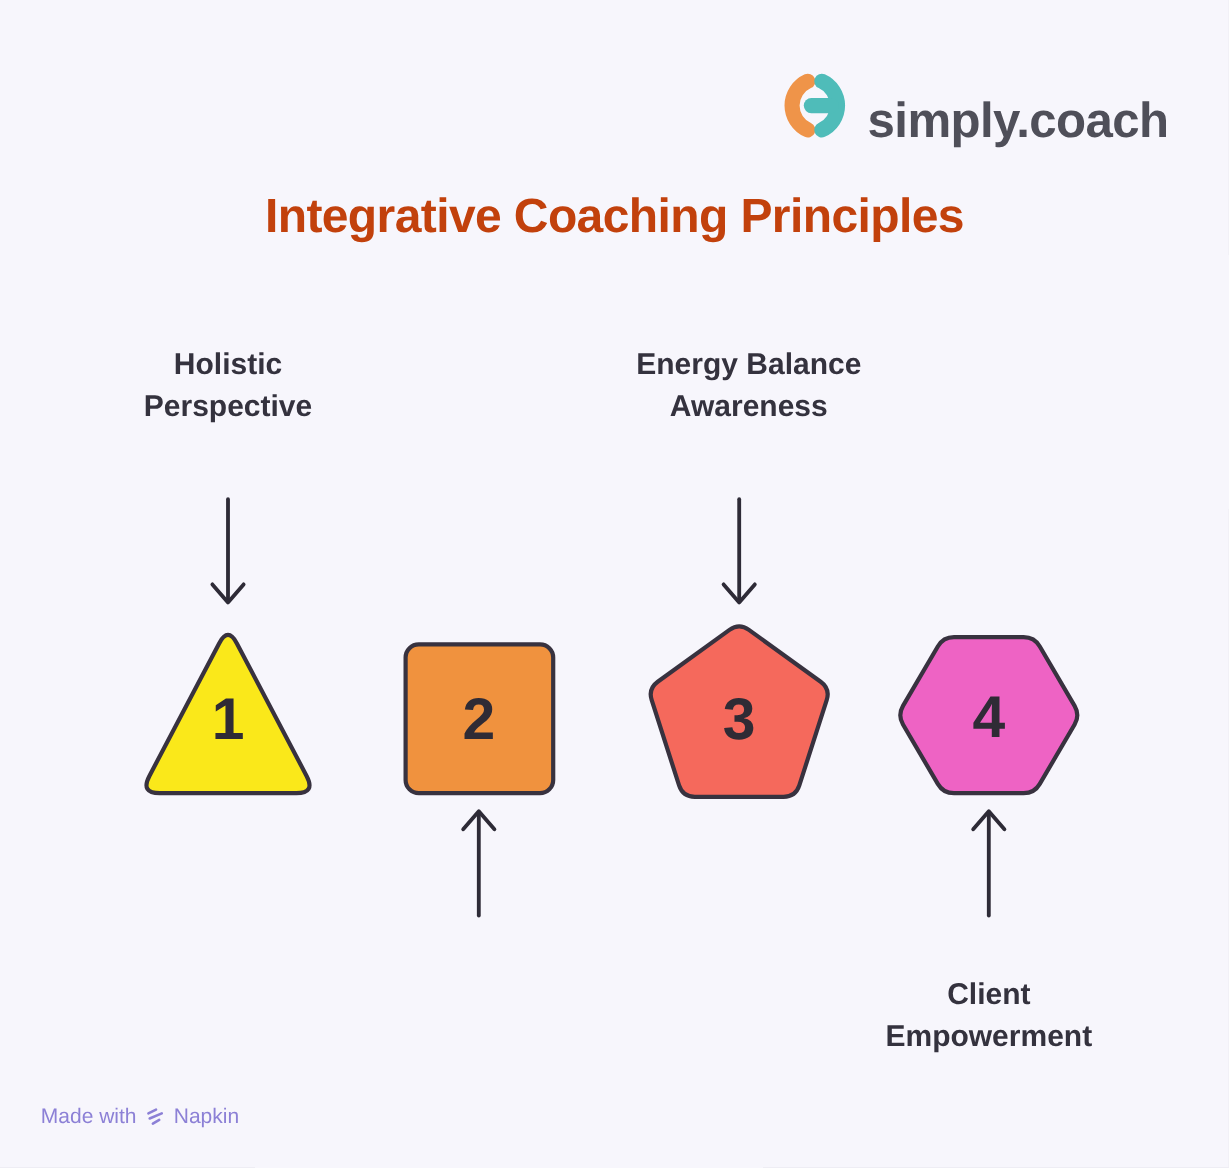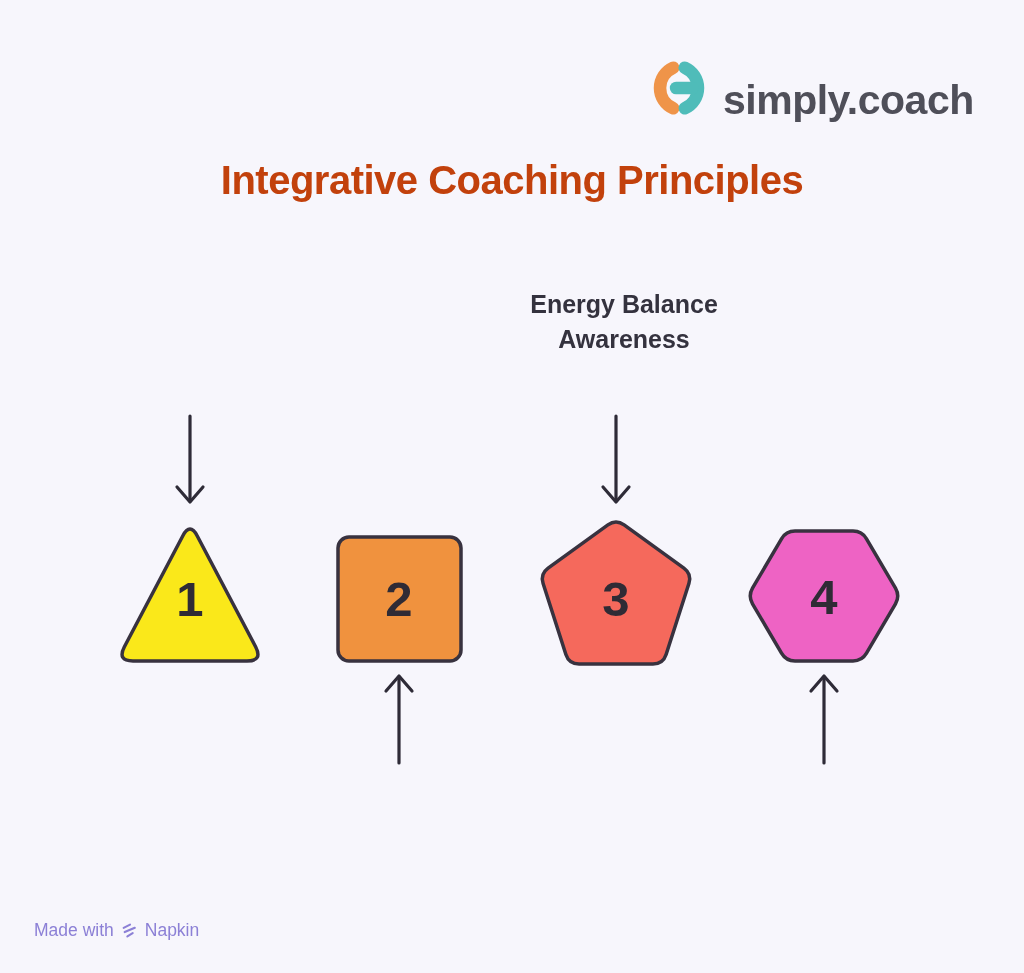--- a/index.html
+++ b/index.html
@@ -57,22 +57,26 @@
     <svg width="62" height="58" viewBox="0 0 64 60">
       <path d="M 26 9 A 23 23 0 0 0 26 51" fill="none" stroke="#EF9449" stroke-width="13" stroke-linecap="round"></path>
       <path d="M 38 9 A 23 23 0 0 1 38 51" fill="none" stroke="#4FBCB9" stroke-width="13" stroke-linecap="round"></path>
       <path d="M 46 30 L 29 30" fill="none" stroke="#4FBCB9" stroke-width="13" stroke-linecap="round"></path>
     </svg>
     <span class="logo-text">simply.coach</span>
   </div>
 
   <div class="page-title">Integrative Coaching Principles</div>
 
+  <div class="principle-label lbl-1">Holistic
+Perspective</div>
   <div class="principle-label lbl-3">Energy Balance
 Awareness</div>
+  <div class="principle-label lbl-4">Client
+Empowerment</div>
 
   <svg class="diagram" width="1024" height="973" viewBox="0 0 1024 973">
 
     <g>
       <line class="arrow" x1="190" y1="416" x2="190" y2="500"></line>
       <polyline class="arrow" points="177,487 190,502 203,487"></polyline>
     </g>
     <g>
       <line class="arrow" x1="616" y1="416" x2="616" y2="500"></line>
       <polyline class="arrow" points="603,487 616,502 629,487"></polyline>

